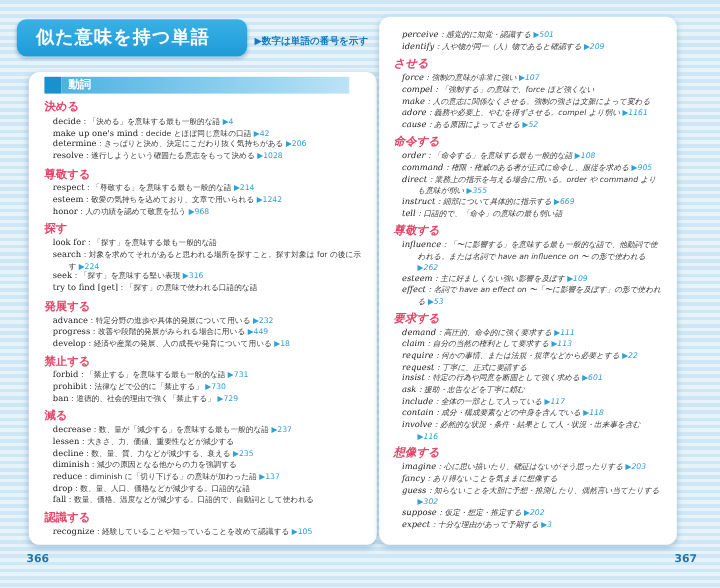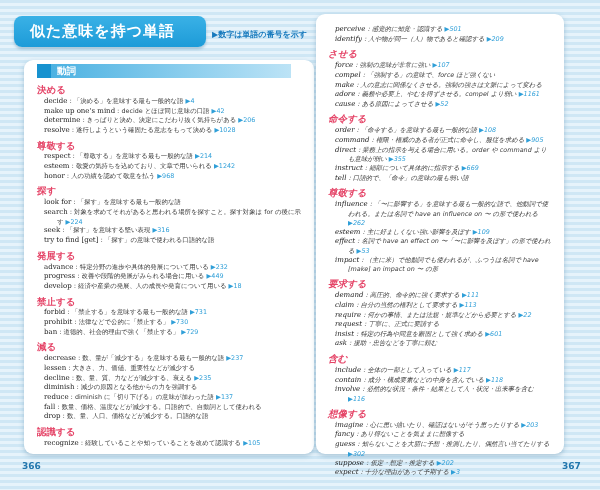--- a/index.html
+++ b/index.html
@@ -82,22 +82,22 @@
         <div class="section-heading">禁止する</div>
         <div class="entry"><span class="word">forbid</span><span class="sep">：</span><span class="desc">「禁止する」を意味する最も一般的な語</span><span class="ref"> ▶731</span></div>
         <div class="entry"><span class="word">prohibit</span><span class="sep">：</span><span class="desc">法律などで公的に「禁止する」</span><span class="ref"> ▶730</span></div>
         <div class="entry"><span class="word">ban</span><span class="sep">：</span><span class="desc">道徳的、社会的理由で強く「禁止する」</span><span class="ref"> ▶729</span></div>
         <div class="section-heading">減る</div>
         <div class="entry"><span class="word">decrease</span><span class="sep">：</span><span class="desc">数、量が「減少する」を意味する最も一般的な語</span><span class="ref"> ▶237</span></div>
         <div class="entry"><span class="word">lessen</span><span class="sep">：</span><span class="desc">大きさ、力、価値、重要性などが減少する</span></div>
         <div class="entry"><span class="word">decline</span><span class="sep">：</span><span class="desc">数、量、質、力などが減少する、衰える</span><span class="ref"> ▶235</span></div>
         <div class="entry"><span class="word">diminish</span><span class="sep">：</span><span class="desc">減少の原因となる他からの力を強調する</span></div>
         <div class="entry"><span class="word">reduce</span><span class="sep">：</span><span class="desc">diminish に「切り下げる」の意味が加わった語</span><span class="ref"> ▶137</span></div>
+        <div class="entry"><span class="word">drop</span><span class="sep">：</span><span class="desc">数、量、人口、価格などが減少する。口語的な語</span></div>
         <div class="entry"><span class="word">fall</span><span class="sep">：</span><span class="desc">数量、価格、温度などが減少する。口語的で、自動詞として使われる</span></div>
-        <div class="entry"><span class="word">drop</span><span class="sep">：</span><span class="desc">数、量、人口、価格などが減少する。口語的な語</span></div>
         <div class="section-heading">認識する</div>
         <div class="entry"><span class="word">recognize</span><span class="sep">：</span><span class="desc">経験していることや知っていることを改めて認識する</span><span class="ref"> ▶105</span></div>
       </div>
   </div>
 
   <div class="page right">
     <div id="right-cont">
         <div class="entry"><span class="word">perceive</span><span class="sep">：</span><span class="desc">感覚的に知覚・認識する</span><span class="ref"> ▶501</span></div>
         <div class="entry"><span class="word">identify</span><span class="sep">：</span><span class="desc">人や物が同一（人）物であると確認する</span><span class="ref"> ▶209</span></div>
       </div>
@@ -111,29 +111,27 @@
         <div class="section-heading">命令する</div>
         <div class="entry"><span class="word">order</span><span class="sep">：</span><span class="desc">「命令する」を意味する最も一般的な語</span><span class="ref"> ▶108</span></div>
         <div class="entry"><span class="word">command</span><span class="sep">：</span><span class="desc">権限・権威のある者が正式に命令し、服従を求める</span><span class="ref"> ▶905</span></div>
         <div class="entry"><span class="word">direct</span><span class="sep">：</span><span class="desc">業務上の指示を与える場合に用いる。order や command よりも意味が弱い</span><span class="ref"> ▶355</span></div>
         <div class="entry"><span class="word">instruct</span><span class="sep">：</span><span class="desc">細部について具体的に指示する</span><span class="ref"> ▶669</span></div>
         <div class="entry"><span class="word">tell</span><span class="sep">：</span><span class="desc">口語的で、「命令」の意味の最も弱い語</span></div>
         <div class="section-heading">尊敬する</div>
         <div class="entry"><span class="word">influence</span><span class="sep">：</span><span class="desc">「〜に影響する」を意味する最も一般的な語で、他動詞で使われる。または名詞で have an influence on 〜 の形で使われる</span><span class="ref"> ▶262</span></div>
         <div class="entry"><span class="word">esteem</span><span class="sep">：</span><span class="desc">主に好ましくない強い影響を及ぼす</span><span class="ref"> ▶109</span></div>
         <div class="entry"><span class="word">effect</span><span class="sep">：</span><span class="desc">名詞で have an effect on 〜「〜に影響を及ぼす」の形で使われる</span><span class="ref"> ▶53</span></div>
-        <div class="entry"><span class="word">impact</span><span class="sep">：</span><span class="desc">（主に米）で他動詞でも使われるが、ふつうは名詞で have [make] an impact on 〜 の形</span></div>
         <div class="section-heading">要求する</div>
         <div class="entry"><span class="word">demand</span><span class="sep">：</span><span class="desc">高圧的、命令的に強く要求する</span><span class="ref"> ▶111</span></div>
         <div class="entry"><span class="word">claim</span><span class="sep">：</span><span class="desc">自分の当然の権利として要求する</span><span class="ref"> ▶113</span></div>
         <div class="entry"><span class="word">require</span><span class="sep">：</span><span class="desc">何かの事情、または法規・規準などから必要とする</span><span class="ref"> ▶22</span></div>
         <div class="entry"><span class="word">request</span><span class="sep">：</span><span class="desc">丁寧に、正式に要請する</span></div>
         <div class="entry"><span class="word">insist</span><span class="sep">：</span><span class="desc">特定の行為や同意を断固として強く求める</span><span class="ref"> ▶601</span></div>
         <div class="entry"><span class="word">ask</span><span class="sep">：</span><span class="desc">援助・忠告などを丁寧に頼む</span></div>
-        <div class="section-heading">含む</div>
         <div class="entry"><span class="word">include</span><span class="sep">：</span><span class="desc">全体の一部として入っている</span><span class="ref"> ▶117</span></div>
         <div class="entry"><span class="word">contain</span><span class="sep">：</span><span class="desc">成分・構成要素などの中身を含んでいる</span><span class="ref"> ▶118</span></div>
         <div class="entry"><span class="word">involve</span><span class="sep">：</span><span class="desc">必然的な状況・条件・結果として人・状況・出来事を含む</span><span class="ref"> ▶116</span></div>
         <div class="section-heading">想像する</div>
         <div class="entry"><span class="word">imagine</span><span class="sep">：</span><span class="desc">心に思い描いたり、確証はないがそう思ったりする</span><span class="ref"> ▶203</span></div>
         <div class="entry"><span class="word">fancy</span><span class="sep">：</span><span class="desc">あり得ないことを気ままに想像する</span></div>
         <div class="entry"><span class="word">guess</span><span class="sep">：</span><span class="desc">知らないことを大胆に予想・推測したり、偶然言い当てたりする</span><span class="ref"> ▶302</span></div>
         <div class="entry"><span class="word">suppose</span><span class="sep">：</span><span class="desc">仮定・想定・推定する</span><span class="ref"> ▶202</span></div>
         <div class="entry"><span class="word">expect</span><span class="sep">：</span><span class="desc">十分な理由があって予期する</span><span class="ref"> ▶3</span></div>
       </div>

